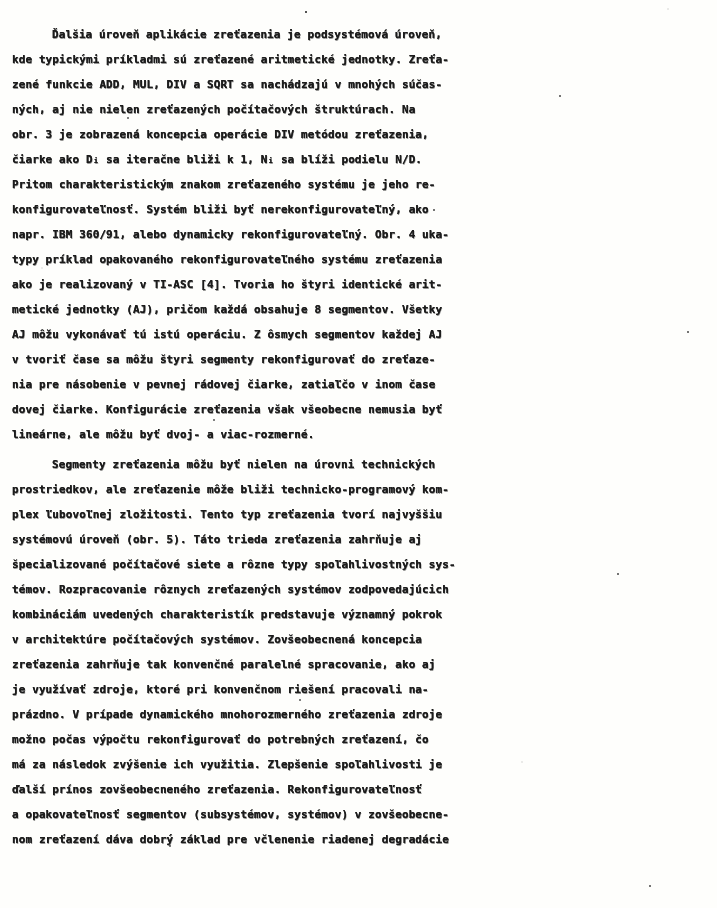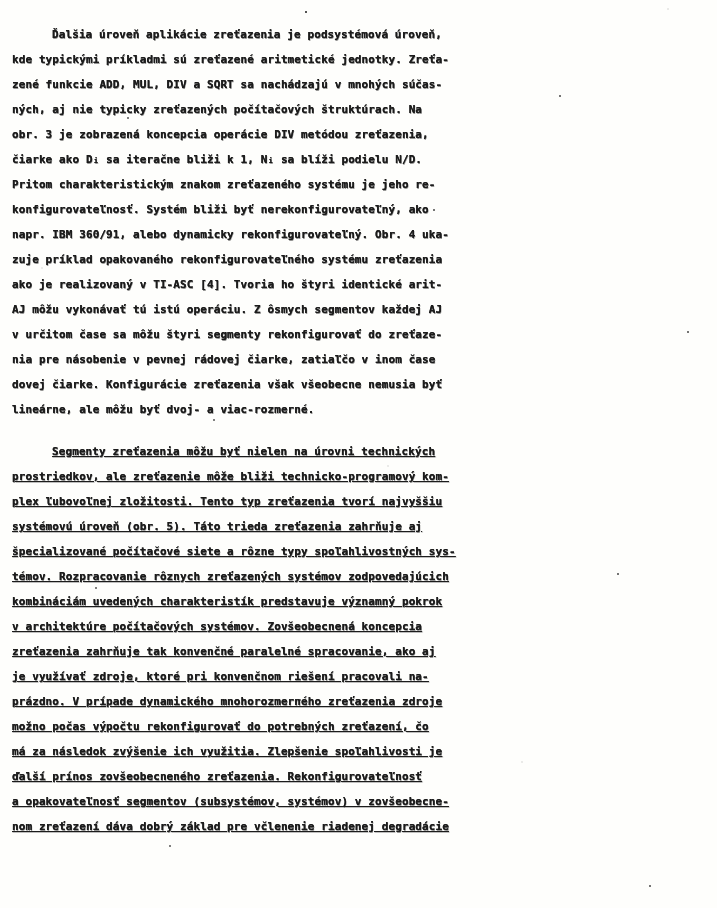--- a/index.html
+++ b/index.html
@@ -39,43 +39,44 @@
     font-family: "DejaVu Sans Mono", "DejaVu Sans", monospace;
     font-size: 11px;
     line-height: 25px;
     font-weight: bold;
     color: #1c1c1c;
     
     text-shadow: 0 0 0.6px rgba(20,20,20,0.9), 0.5px 0.6px 0.4px rgba(20,20,20,0.45);
     letter-spacing: 0.1px;
   }
   .para { margin: 0; }
-  .para + .para { margin-top: 17px; text-decoration: underline; }
+  .para + .para { margin-top: 5px; }
   .para .line { white-space: pre; }
   .para .line:first-child { padding-left: 40px; }
 </style>
 </head>
 <body>
 
 <div class="page">
   <div class="doc-text">
       <div class="para">
         <div class="line">Ďalšia úroveň aplikácie zreťazenia je podsystémová úroveň,</div>
         <div class="line">kde typickými príkladmi sú zreťazené aritmetické jednotky. Zreťa-</div>
         <div class="line">zené funkcie ADD, MUL, DIV a SQRT sa nachádzajú v mnohých súčas-</div>
-        <div class="line">ných, aj nie typicky zreťazených počítačových štruktúrach. Na</div>
+        <div class="line">ných, aj nie nielen zreťazených počítačových štruktúrach. Na</div>
         <div class="line">obr. 3 je zobrazená koncepcia operácie DIV metódou zreťazenia,</div>
         <div class="line">čiarke ako Dᵢ sa iteračne bliži k 1, Nᵢ sa blíži podielu N/D.</div>
         <div class="line">Pritom charakteristickým znakom zreťazeného systému je jeho re-</div>
         <div class="line">konfigurovateľnosť. Systém bliži byť nerekonfigurovateľný, ako</div>
         <div class="line">napr. IBM 360/91, alebo dynamicky rekonfigurovateľný. Obr. 4 uka-</div>
-        <div class="line">zuje príklad opakovaného rekonfigurovateľného systému zreťazenia</div>
+        <div class="line">typy príklad opakovaného rekonfigurovateľného systému zreťazenia</div>
         <div class="line">ako je realizovaný v TI-ASC [4]. Tvoria ho štyri identické arit-</div>
+        <div class="line">metické jednotky (AJ), pričom každá obsahuje 8 segmentov. Všetky</div>
         <div class="line">AJ môžu vykonávať tú istú operáciu. Z ôsmych segmentov každej AJ</div>
-        <div class="line">v určitom čase sa môžu štyri segmenty rekonfigurovať do zreťaze-</div>
+        <div class="line">v tvoriť čase sa môžu štyri segmenty rekonfigurovať do zreťaze-</div>
         <div class="line">nia pre násobenie v pevnej rádovej čiarke, zatiaľčo v inom čase</div>
         <div class="line">dovej čiarke. Konfigurácie zreťazenia však všeobecne nemusia byť</div>
         <div class="line">lineárne, ale môžu byť dvoj- a viac-rozmerné.</div>
       </div>
       <div class="para">
         <div class="line">Segmenty zreťazenia môžu byť nielen na úrovni technických</div>
         <div class="line">prostriedkov, ale zreťazenie môže bliži technicko-programový kom-</div>
         <div class="line">plex ľubovoľnej zložitosti. Tento typ zreťazenia tvorí najvyššiu</div>
         <div class="line">systémovú úroveň (obr. 5). Táto trieda zreťazenia zahrňuje aj</div>
         <div class="line">špecializované počítačové siete a rôzne typy spoľahlivostných sys-</div>

